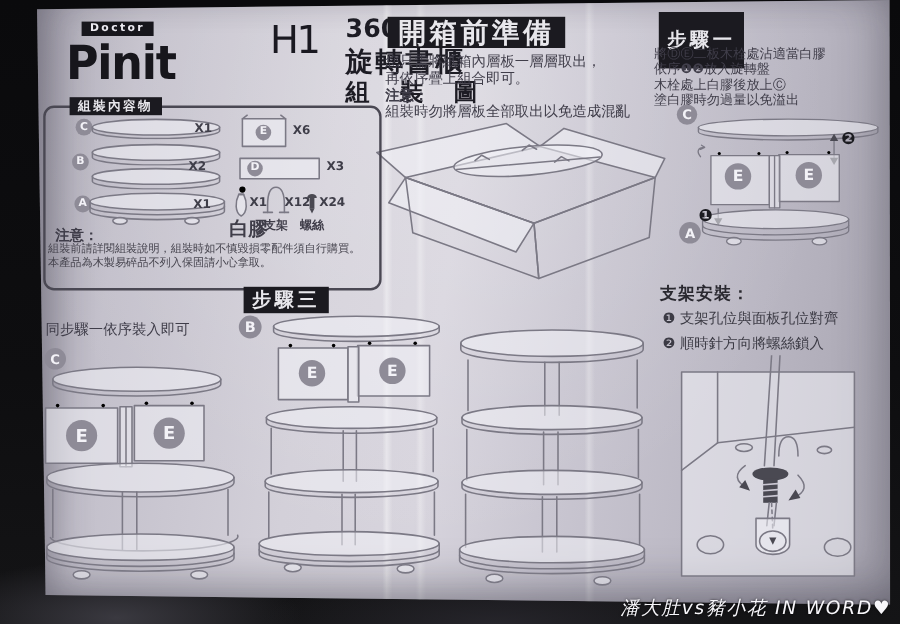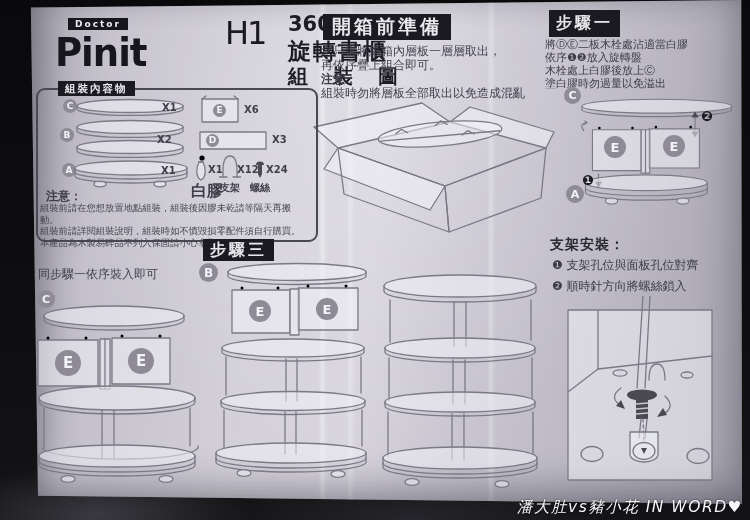--- a/index.html
+++ b/index.html
@@ -44,21 +44,21 @@
 
     <div class="abs" style="left:27px;top:14px;width:400px;height:80px;">
       <div class="abs" style="left:13px;top:4px;background:#17161c;color:#eceaf1;font-size:9px;font-weight:bold;padding:1px 7px;letter-spacing:2px;">Doctor</div>
       <div class="abs brand" style="left:0px;top:16px;">Pinit</div>
       <div class="abs txt" style="left:170px;top:0px;font-size:32px;font-weight:400;letter-spacing:-2px;color:#1a1921;">H1</div>
       <div class="abs txt bold" style="left:233px;top:-2px;font-size:21px;color:#1d1c24;">360°</div>
       <div class="abs txt bold" style="left:233px;top:22px;font-size:23px;letter-spacing:2px;color:#1d1c24;">旋轉書櫃</div>
       <div class="abs txt bold" style="left:233px;top:49px;font-size:20px;letter-spacing:9px;color:#1d1c24;">組 裝 圖</div>
     </div>
 
-    <div class="hdr" style="left:295px;top:14px;height:26px;padding:0 9px;font-size:19px;font-family:Liberation Serif, serif;">開箱前準備</div>
+    <div class="hdr" style="left:295px;top:14px;height:26px;padding:0 9px;font-size:23px;font-family:Liberation Serif, serif;">開箱前準備</div>
     <div class="abs" style="left:293px;top:44px;width:245px;font-size:12px;line-height:14px;color:#403e4a;">
       <div>您只需將紙箱內層板一層層取出，</div>
       <div>再依序疊上組合即可。</div>
       <div class="bold">注意：</div>
       <div>組裝時勿將層板全部取出以免造成混亂</div>
     </div>
 
     <svg class="abs diag" style="left:282px;top:96px;" width="245" height="138" viewBox="0 0 245 138">
       <polygon points="28,52 140,26 112,7 4,31" class="f"></polygon>
       <polygon points="140,26 236,52 244,36 160,11" class="f"></polygon>
@@ -68,21 +68,21 @@
         <path d="M126 29 l6 -4 l6 4"></path>
         <path d="M152 41 l6 -4 l6 4"></path>
         <line x1="70" y1="40" x2="190" y2="40"></line>
       </g>
       <polyline points="28,52 135,90 236,52"></polyline>
       <polygon points="28,52 135,90 120,114 14,73" class="f"></polygon>
       <polygon points="28,52 135,90 139,136 34,98"></polygon>
       <polygon points="135,90 236,52 231,102 139,136"></polygon>
     </svg>
 
-    <div class="hdr" style="left:521px;top:10px;height:23px;padding:2px 7px;font-size:16px;text-align:right;">步驟一</div>
+    <div class="hdr" style="left:521px;top:10px;height:23px;padding:12px 7px;font-size:16px;text-align:right;">步驟一</div>
     <div class="abs" style="left:517px;top:38px;width:215px;font-size:11px;line-height:13px;color:#403e4a;">
       <div>將ⒹⒺ二板木栓處沾適當白膠</div>
       <div>依序❶❷放入旋轉盤</div>
       <div>木栓處上白膠後放上Ⓒ</div>
       <div>塗白膠時勿過量以免溢出</div>
     </div>
     <div class="abs" style="left:514px;top:86px;width:200px;height:150px;">
       <svg class="diag" width="200" height="150" viewBox="0 0 230 150" style="position:absolute;left:0;top:0;">
 
         <ellipse cx="132" cy="12" rx="86" ry="8" class="f"></ellipse>
@@ -187,21 +187,20 @@
         <polygon points="3,14 7,14 5,18" class="dk"></polygon>
     </svg>
     <span class="qty" style="left:238px;top:164px;">X24</span>
 
     <span class="txt bold" style="left:163px;top:181px;font-size:16px;">白膠</span>
     <span class="txt bold" style="left:192px;top:181px;font-size:10px;">支架</span>
     <span class="txt bold" style="left:222px;top:181px;font-size:10px;">螺絲</span>
 
     <span class="txt bold" style="left:18px;top:188px;font-size:12px;">注意：</span>
     <div class="abs" style="left:12px;top:202px;width:268px;font-size:9.3px;line-height:11.5px;color:#47454f;">
-      <div>組裝前請在您想放置地點組裝，組裝後因膠未乾請等隔天再搬動。</div>
       <div>組裝前請詳閱組裝說明，組裝時如不慎毀損零配件須自行購買。</div>
       <div>本產品為木製易碎品不列入保固請小心拿取。</div>
     </div>
 
     <div class="txt" style="left:10px;top:266px;font-size:12px;">同步驟一依序裝入即可</div>
     <div class="abs" style="left:6px;top:286px;width:170px;height:205px;">
       <svg class="diag" width="170" height="205" viewBox="0 0 170 205" style="position:absolute;left:0;top:0;">
         <ellipse cx="80" cy="30" rx="70" ry="10" class="f"></ellipse>
         <path d="M10 30 v4 a70 10 0 0 0 140 0 v-4"></path>
         <rect x="4" y="54" width="60" height="46" class="f"></rect>

